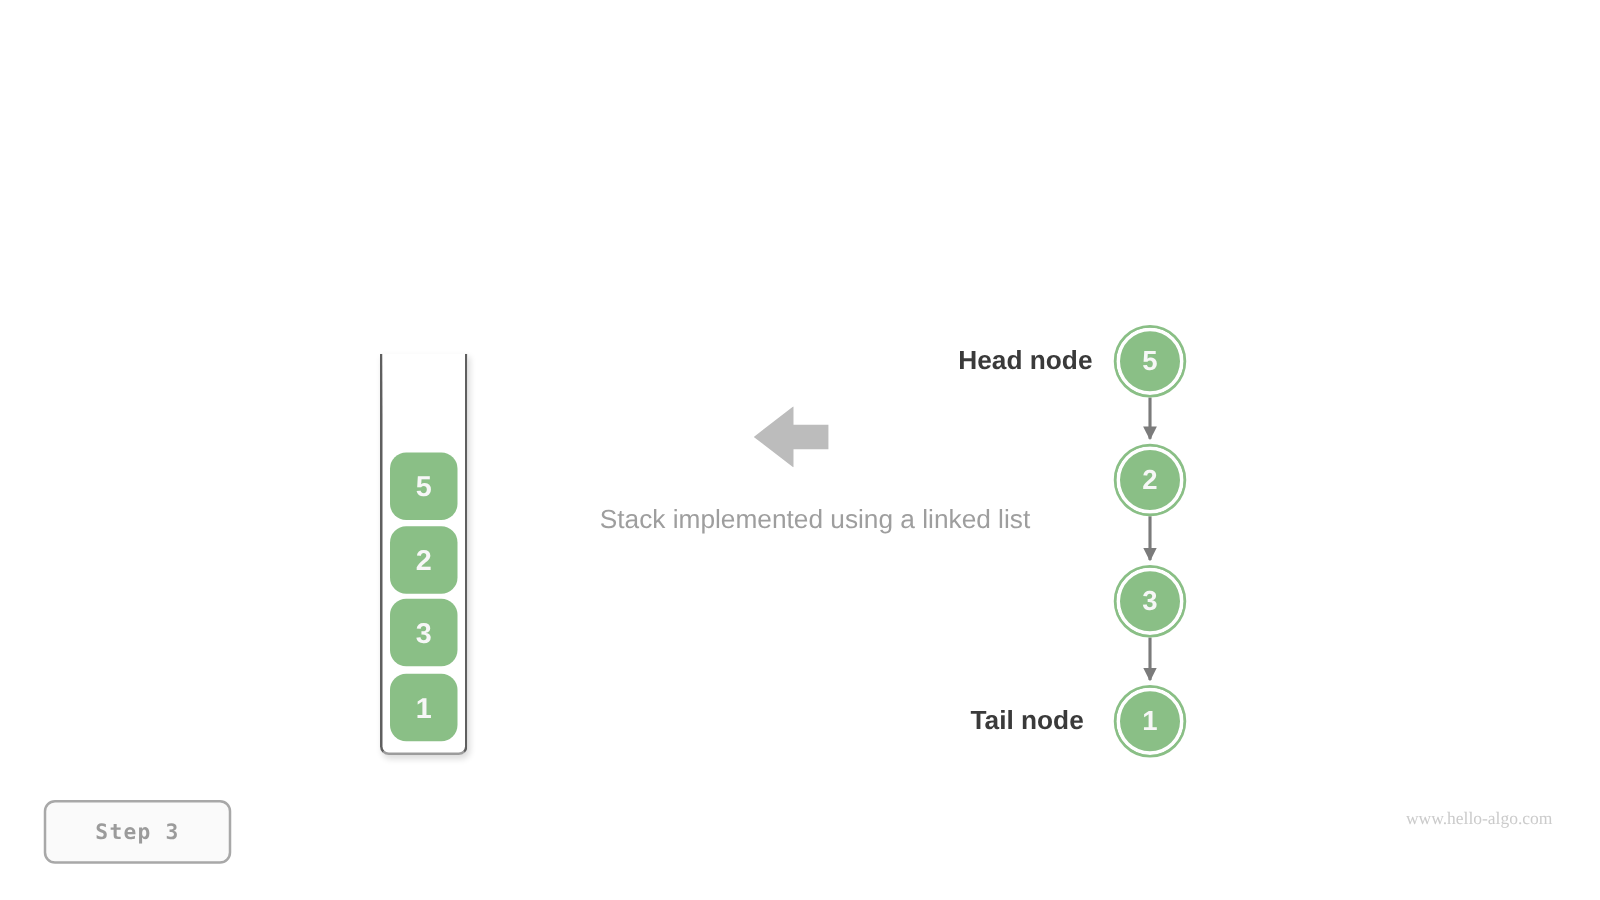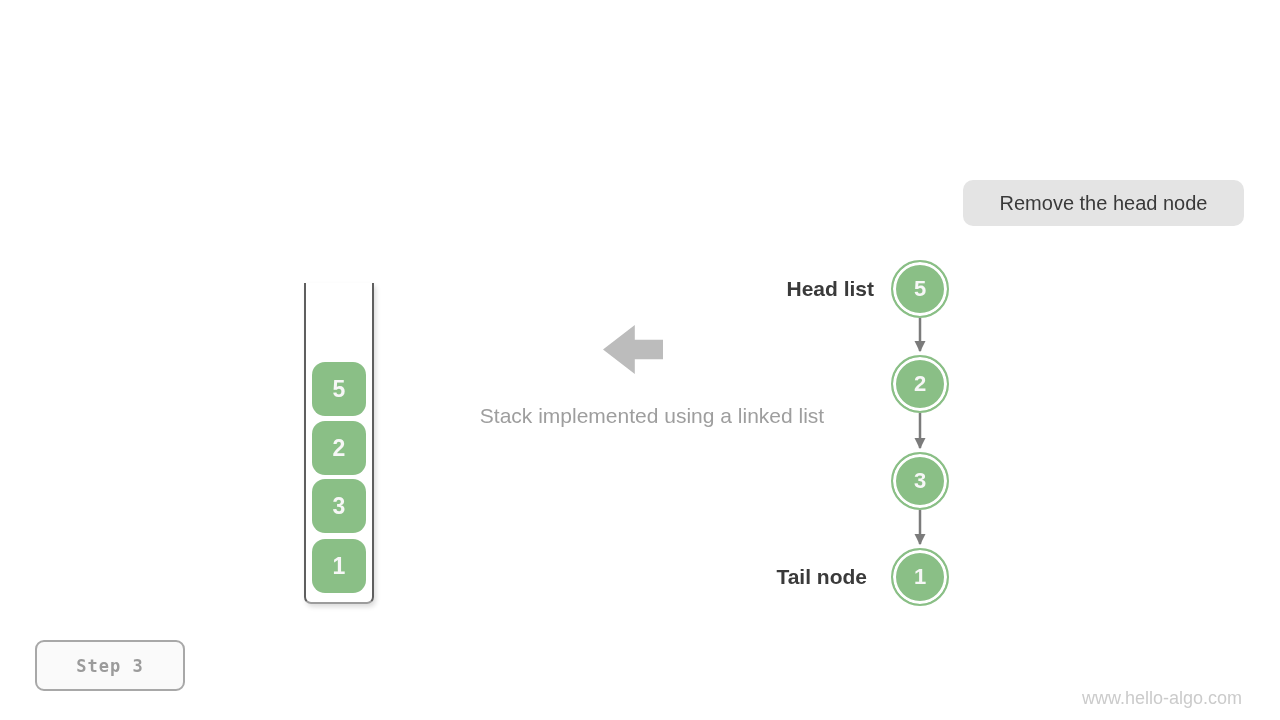--- a/index.html
+++ b/index.html
@@ -89,45 +89,44 @@
   .step-badge{
     position:absolute;left:35px;top:640px;width:150px;height:51px;
     background:#FAFAFA;border:2px solid var(--step-border);border-radius:9px;
     display:flex;align-items:center;justify-content:center;
     font-family:"DejaVu Sans Mono",monospace;font-size:17px;font-weight:bold;
     color:var(--step-text);letter-spacing:1px;
   }
 
   
   .watermark{
-    position:absolute;right:38px;top:688px;
-    font-family:Liberation Sans, sans-serif;font-size:18px;color:var(--watermark);
+    position:absolute;right:38px;top:648px;
+    font-family:Liberation Serif, serif;font-size:14px;color:var(--watermark);
     white-space:nowrap;
   }
 </style>
 </head>
 <body>
 
 <div class="canvas">
 
 
-  <div class="annot-badge">Remove the head node</div>
 
   <div class="stack-box">
     <div class="stack-block b0">5</div>
     <div class="stack-block b1">2</div>
     <div class="stack-block b2">3</div>
     <div class="stack-block b3">1</div>
   </div>
 
   <div class="big-arrow"></div>
 
   <div class="caption">Stack implemented using a linked list</div>
 
-  <div class="head-label">Head list</div>
+  <div class="head-label">Head node</div>
   <div class="tail-label">Tail node</div>
 
   <svg class="ll-connectors" viewBox="0 0 80 360" width="80" height="360">
     <defs>
       <marker id="ah" viewBox="0 0 10 10" refX="9" refY="5" markerWidth="11" markerHeight="12" markerUnits="userSpaceOnUse" orient="auto">
         <path d="M0,0 L10,5 L0,10 z" style="fill:var(--connector)"></path>
       </marker>
     </defs>
     <line x1="40" y1="68" x2="40" y2="101" style="stroke:var(--connector);stroke-width:2.5" marker-end="url(#ah)"></line>
     <line x1="40" y1="163" x2="40" y2="198" style="stroke:var(--connector);stroke-width:2.5" marker-end="url(#ah)"></line>

